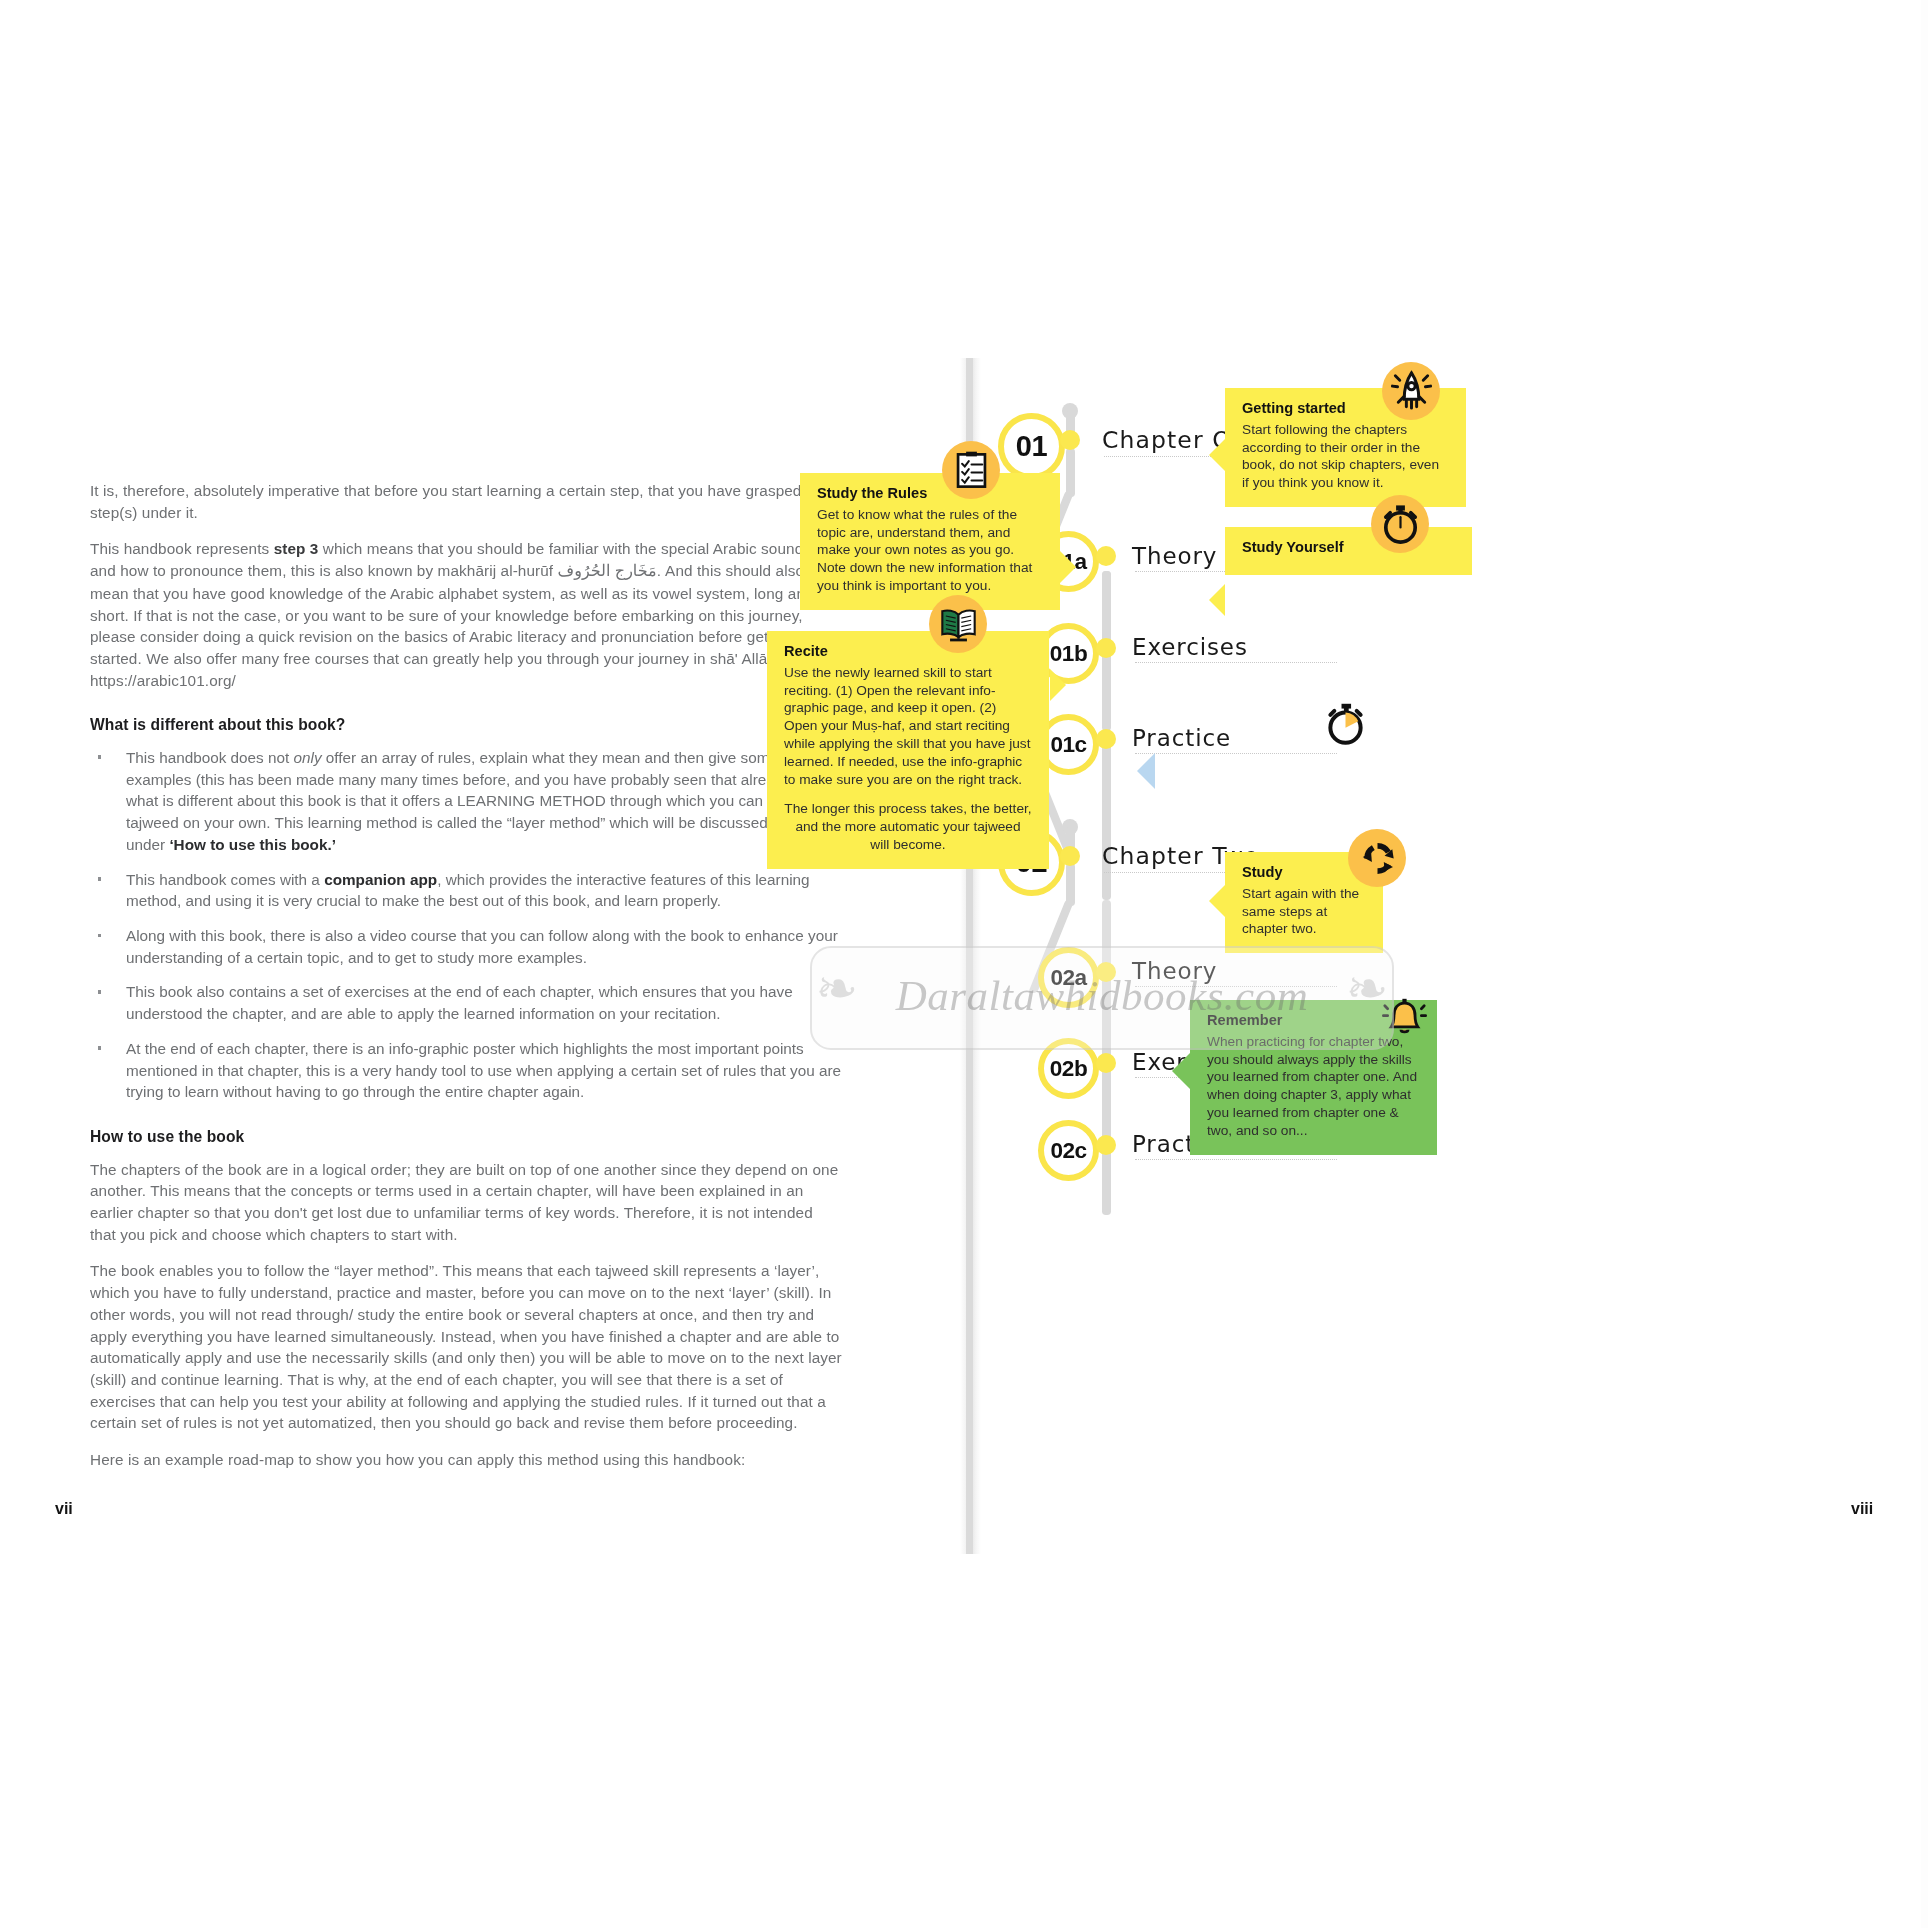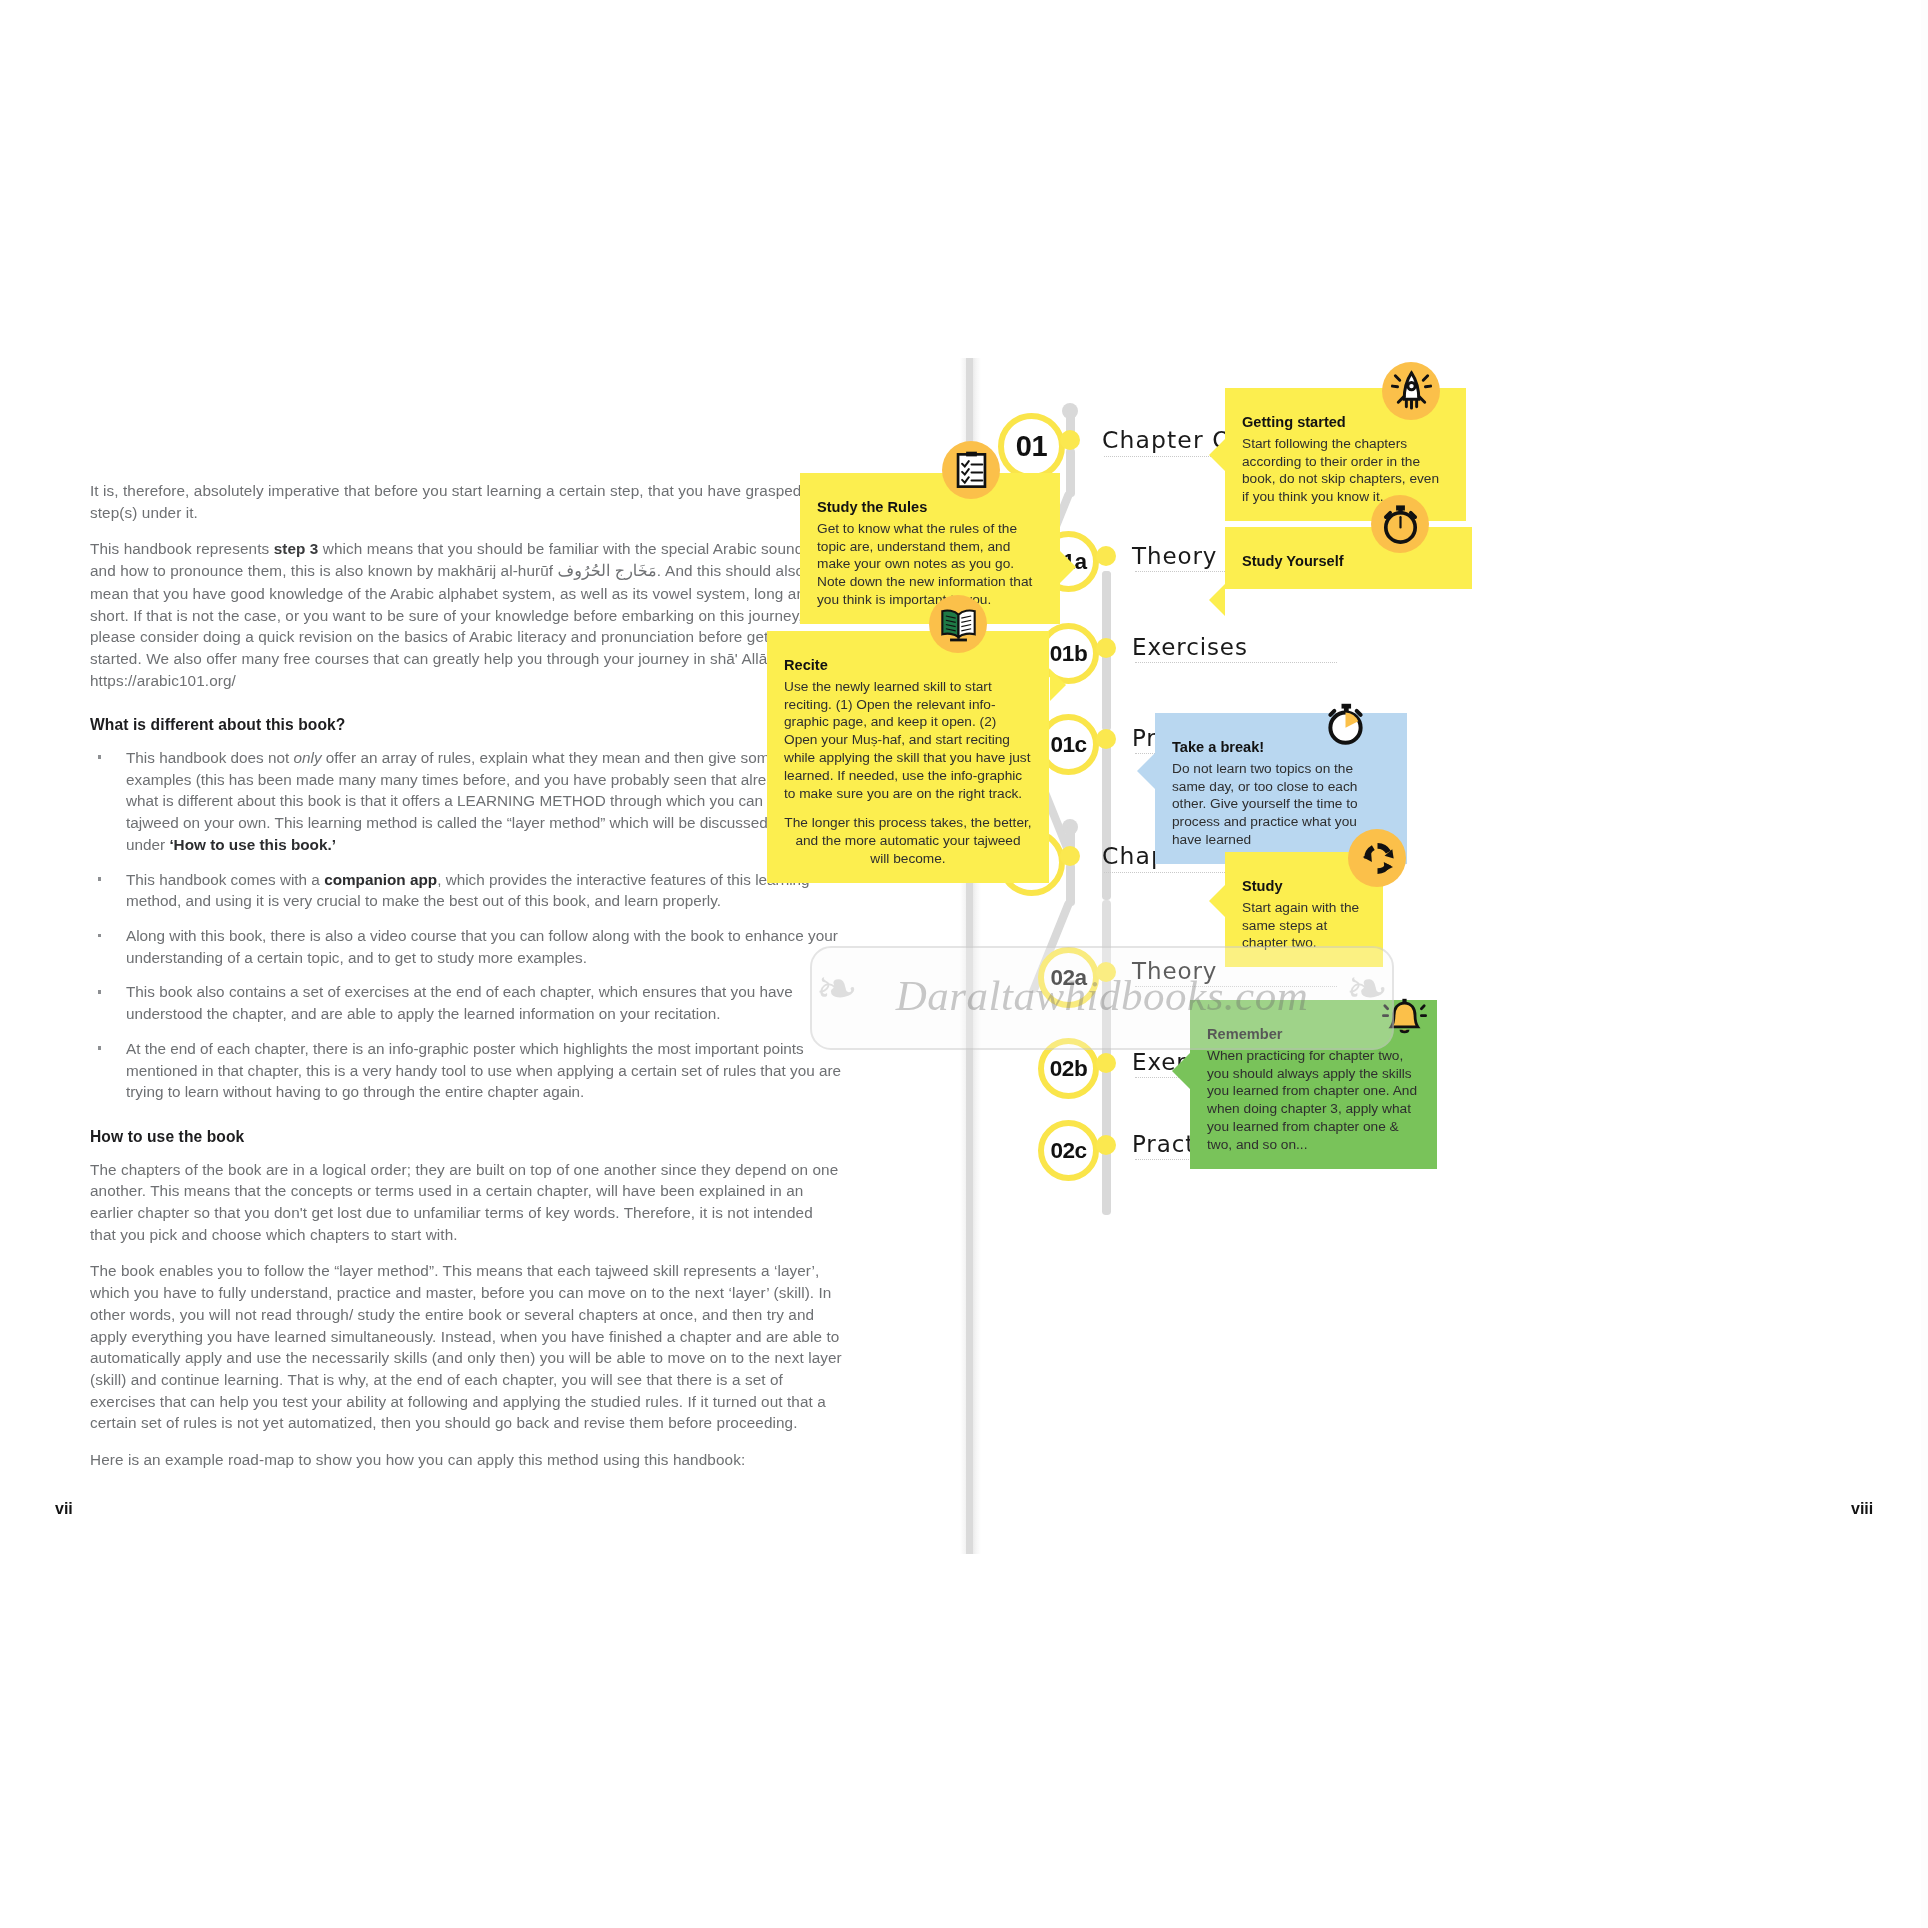--- a/index.html
+++ b/index.html
@@ -82,21 +82,21 @@
   .node-label{
     position:absolute;font-size:23.5px;color:#1a1a1a;white-space:nowrap;
     letter-spacing:1.1px;font-family:"DejaVu Sans", sans-serif;
   }
   .node-label.sub{font-size:23px;letter-spacing:0.9px;}
   .dotline{
     position:absolute;height:0;border-top:1.9px dotted #c9c9c9;
   }
 
   
-  .note{position:absolute;padding:26px 17px 15px 17px;box-sizing:border-box;}
+  .note{position:absolute;padding:12px 17px 15px 17px;box-sizing:border-box;}
   .note .ttl{font-size:14.6px;font-weight:bold;color:#121212;margin:0 0 4.7px 0;}
   .note .bdy{font-size:13.7px;line-height:1.30;color:#2e2e2e;margin:0;}
   .note .bdy + .bdy{margin-top:12px;text-align:center;}
   .note.yellow{background:#fcee4f;}
   .note.blue{background:#b9d7f0;}
   .note.green{background:#79c35a;}
 
   
   .tail{position:absolute;width:0;height:0;}
   .tail-left-yellow{
@@ -319,24 +319,20 @@
         <path d="M32 18 C38 12 48 11 55 13 L55 46 C48 44 38 45 32 50 Z" fill="#fff" stroke="#111" stroke-width="3"></path>
         <g stroke="#111" stroke-width="1.6">
           <path d="M14 20 L28 23 M14 26 L28 29 M14 32 L28 35 M14 38 L28 41"></path>
           <path d="M36 23 L50 20 M36 29 L50 26 M36 35 L50 32 M36 41 L50 38"></path>
         </g>
         <path d="M20 54 L44 54" stroke="#111" stroke-width="4"></path>
       </svg>
     </div>
 
     <div class="tail tail-left-blue" style="left:139px;top:395px;"></div>
-    <div class="note blue" style="left:157px;top:355px;width:252px;">
-      <p class="ttl">Take a break!</p>
-      <p class="bdy">Do not learn two topics on the same day, or too close to each other. Give yourself the time to process and practice what you have learned</p>
-    </div>
     <div class="badge plain" style="left:318px;top:337px;">
       <svg width="51" height="51" viewBox="0 0 64 64">
         <circle cx="32" cy="36" r="19" fill="#fff" stroke="#111" stroke-width="5"></circle>
         <path d="M32 36 L32 17 A19 19 0 0 1 48 28 Z" fill="#fbc04a"></path>
         <rect x="27" y="6" width="12" height="6" fill="#111"></rect>
         <rect x="30" y="10" width="6" height="6" fill="#111"></rect>
         <path d="M46 15 L51 20 M18 15 L13 20" stroke="#111" stroke-width="5" stroke-linecap="round"></path>
       </svg>
     </div>
 

